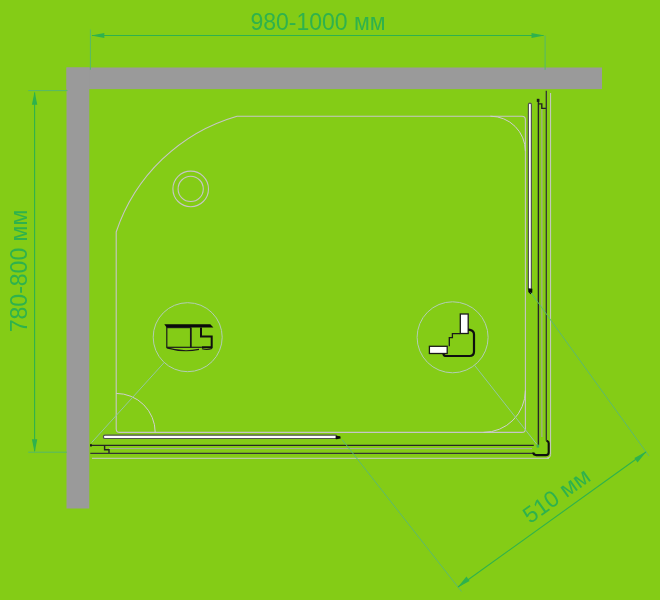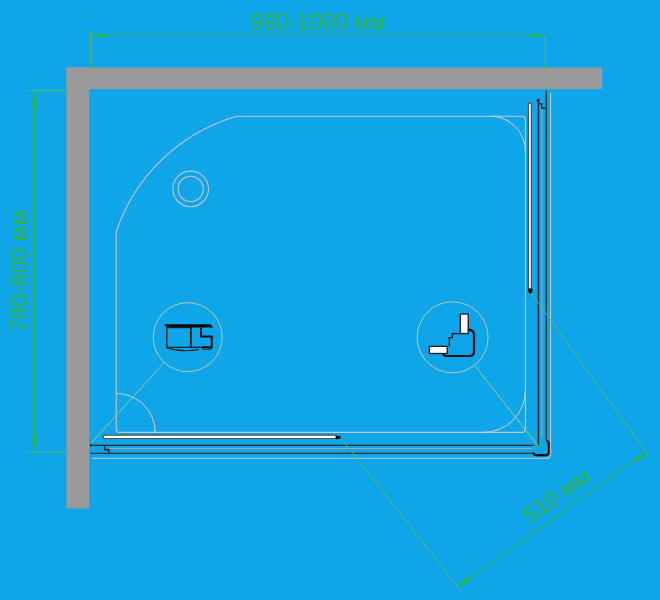--- a/index.html
+++ b/index.html
@@ -1,16 +1,16 @@
 <!DOCTYPE html>
 <html><head>
 <meta charset="utf-8">
 <style>
   html,body{margin:0;padding:0;background:#ffffff;}
-  #page{position:relative;width:660px;height:600px;background:#0ea5e9;overflow:hidden;
+  #page{position:relative;width:660px;height:600px;background:#84cc16;overflow:hidden;
         font-family:"Liberation Sans", sans-serif;}
   svg{position:absolute;left:0;top:0;}
   text{font-family:"Liberation Sans", sans-serif;}
 </style>
 </head>
 <body>
 <div id="page">
 <svg width="660" height="600" viewBox="0 0 660 600">
 
   <rect x="66.5" y="67.5" width="535.5" height="21.6" fill="#9a9a9a"></rect>

